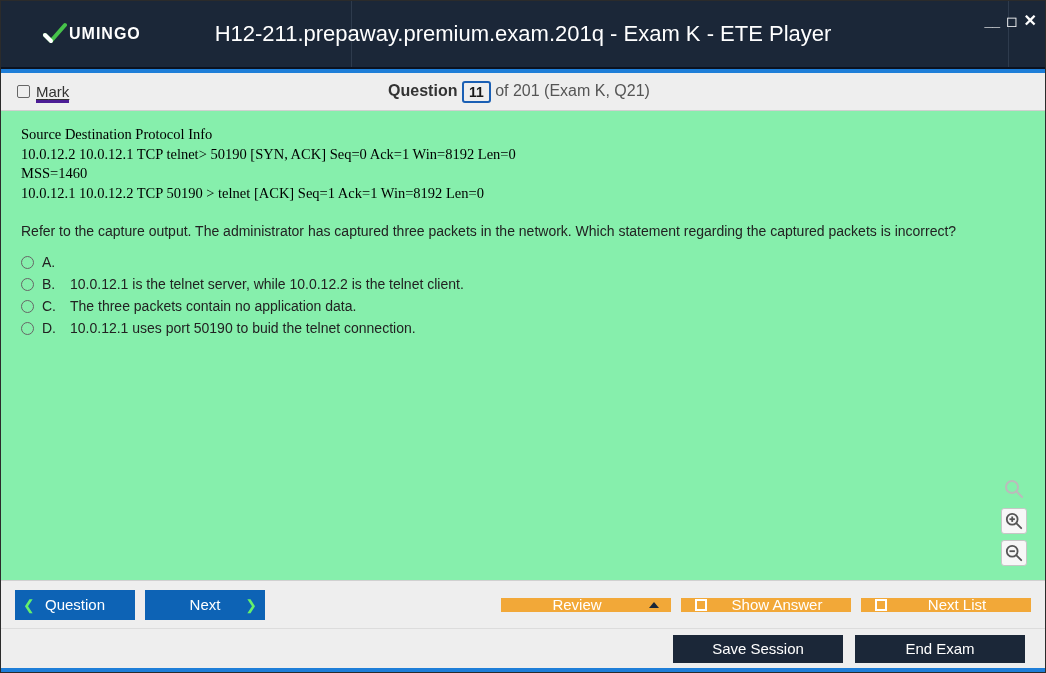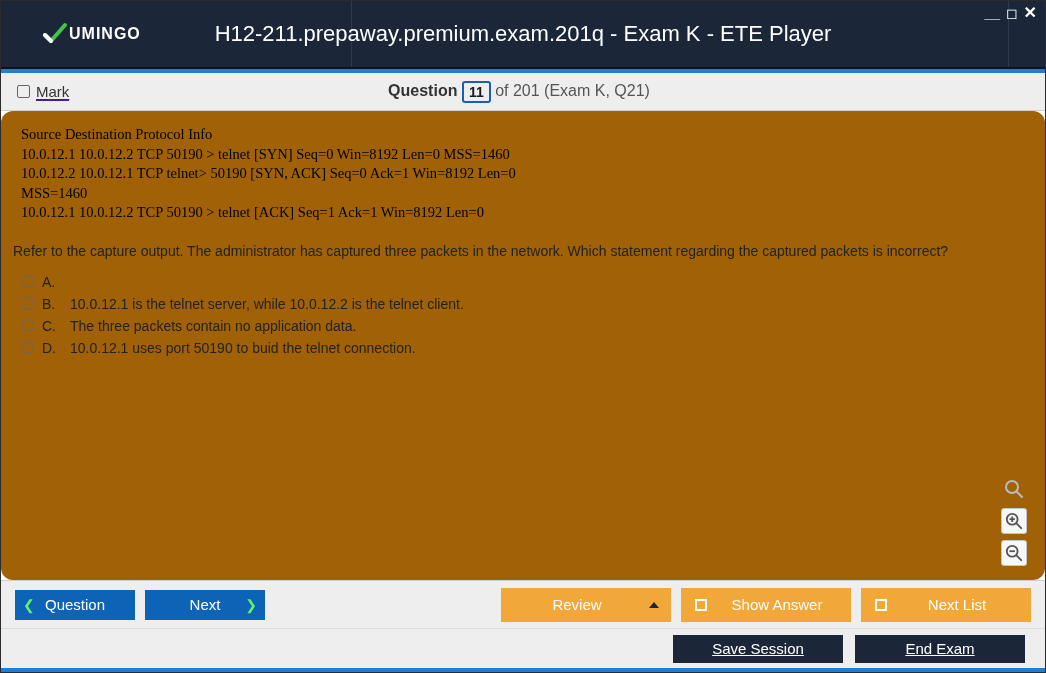--- a/index.html
+++ b/index.html
@@ -4,55 +4,55 @@
 <style>
 * { box-sizing: border-box; margin: 0; padding: 0; }
 html, body { width: 1046px; height: 673px; font-family: "Segoe UI", Arial, sans-serif; overflow: hidden; background: #fff; }
 .app { width: 1046px; height: 673px; border: 1px solid #2b2b2b; display: flex; flex-direction: column; background: #fff; }
 .titlebar { background: #1b2738; border-bottom: 2px solid #0b1220; height: 68px; display: flex; align-items: center; position: relative; }
 .logo { display: flex; align-items: center; margin-left: 40px; }
 .logo .mark { width: 26px; height: 26px; position: relative; display:inline-block; }
 .logo .mark svg { display:block; }
 .logo .word { color:#fff; font-weight:700; letter-spacing:1px; font-size:16px; margin-left:2px; }
 .title-text { position:absolute; left:0; right:0; text-align:center; color:#fff; font-size:22px; pointer-events:none; }
-.win-controls { position:absolute; top:4px; right:8px; color:#fff; display:flex; gap:6px; align-items:center; }
+.win-controls { position:absolute; top:12px; right:8px; color:#fff; display:flex; gap:6px; align-items:center; }
 .win-controls span { font-size:14px; cursor:pointer; line-height:1; }
 .titlebar-sep-left { position:absolute; height:100%; width:1px; background:#2e3b4d; left:350px; top:0; }
 .titlebar-sep-right { position:absolute; height:100%; width:1px; background:#2e3b4d; right:36px; top:0; }
 .accent-line { height:4px; background:#1e7ed8; }
 .qheader { background:#eeeeee; height:38px; border-bottom:1px solid #d0d0d0; display:flex; align-items:center; padding:0 16px; font-size:15px; color:#333; position:relative; }
 .mark-check { display:flex; align-items:center; gap:6px; cursor:pointer; }
 .mark-check .box { width:13px; height:13px; border:1px solid #666; border-radius:2px; }
 .mark-check .lbl { text-decoration: underline; text-underline-offset:2px; }
 .mark-check .lbl::first-letter { text-decoration: underline; }
 .qlabel { position:absolute; left:0; right:8px; text-align:center; font-size:16px; color:#555; }
 .qlabel .qword { color:#333; font-weight:700; }
 .qlabel .qnum { display:inline-block; border:2px solid #1a5fb4; border-radius:3px; padding:0 5px; font-weight:700; color:#1a1a1a; font-size:14px; line-height:18px; vertical-align:middle; }
-.body-area { flex:1; position:relative; background:#a16207; overflow:hidden;border-radius:12px; }
+.body-area { flex:1; position:relative; background:#86efac; overflow:hidden; }
 .question-content { padding:14px 20px 10px 20px; font-size:14.5px; color:#000; font-family: "Times New Roman", serif; line-height:1.35; }
-.prompt { padding: 10px 20px 6px 12px; font-size:14px; color:#222; font-family: Arial, sans-serif; }
+.prompt { padding: 10px 20px 6px 20px; font-size:14px; color:#222; font-family: Arial, sans-serif; }
 .options { padding: 6px 20px; font-family: Arial, sans-serif; font-size:14px; color:#222; }
 .opt-row { display:flex; align-items:center; gap:8px; padding:3px 0; cursor:pointer; }
 .opt-row .radio { width:13px; height:13px; border:1px solid #666; border-radius:50%; flex:0 0 auto; }
 .opt-row .letter { width:20px; flex:0 0 auto; }
 
 .zoom-tools { position:absolute; right:18px; bottom:14px; display:flex; flex-direction:column; gap:6px; align-items:center; }
 .zoom-tools .tool { width:26px; height:26px; border:1px solid #c6c6c6; border-radius:3px; background:#f7f7f7; display:flex; align-items:center; justify-content:center; font-size:16px; color:#555; cursor:pointer; }
 .zoom-tools .plain { border:none; background:transparent; }
 
 .footer1 { background:#eeeeee; border-top:1px solid #d0d0d0; height:48px; display:flex; align-items:center; padding:0 14px 0 14px; gap:10px; }
 .footer2 { background:#eeeeee; border-top:1px solid #dcdcdc; height:44px; display:flex; align-items:center; justify-content:flex-end; padding:0 20px; gap:12px; border-bottom:4px solid #1e7ed8; }
 .btn-blue { background:#0d63b5; color:#fff; height:30px; min-width:120px; display:flex; align-items:center; justify-content:center; position:relative; font-size:15px; padding:0 18px; cursor:pointer; }
 .btn-blue .chev { position:absolute; font-size:14px; color:#65f06b; }
 .btn-blue .chev.left { left:8px; }
 .btn-blue .chev.right { right:8px; }
-.btn-orange { background:#f2a838; color:#fff; height:34px; display:flex; align-items:center; justify-content:center; gap:10px; font-size:15px; padding:0 14px; cursor:pointer; position:relative; }
+.btn-orange { background:#f2a838; color:#fff; height:14px; display:flex; align-items:center; justify-content:center; gap:10px; font-size:15px; padding:0 14px; cursor:pointer; position:relative; }
 .btn-orange .cb { width:12px; height:12px; border:2px solid #fff; display:inline-block; }
 .btn-orange .tri { width:0;height:0;border-left:5px solid transparent;border-right:5px solid transparent;border-bottom:6px solid #1b2738; }
-.btn-dark { background:#1b2738; color:#fff; height:28px; min-width:170px; display:flex; align-items:center; justify-content:center; font-size:15px; cursor:pointer;text-decoration:underline; }
+.btn-dark { background:#1b2738; color:#fff; height:28px; min-width:170px; display:flex; align-items:center; justify-content:center; font-size:15px; cursor:pointer; }
 .spacer { flex:1; }
 .btn-orange.review { min-width:170px; justify-content:flex-end; padding-right:12px; }
 .btn-orange.show-answer { min-width:170px; }
 .btn-orange.show-list   { min-width:170px; }
 </style>
 </head>
 <body>
 
 <div class="app">
 
@@ -73,33 +73,32 @@
       <span style="font-weight:bold;">__</span>
       <span>◻</span>
       <span style="font-weight:bold;font-size:16px;">✕</span>
     </div>
   </div>
   <div class="accent-line"></div>
 
   <div class="qheader">
     <div class="mark-check">
       <span class="box"></span>
-      <span class="lbl"><u style="text-decoration:none;border-bottom:1px solid #4c1d95;">Mark</u></span>
+      <span class="lbl"><u style="text-decoration:none;border-bottom:3px solid #4c1d95;">Mark</u></span>
     </div>
     <div class="qlabel">
       <span class="qword">Question</span>
       <span class="qnum">11</span>
       <span> of 201 (Exam K, Q21)</span>
     </div>
   </div>
 
   <div class="body-area">
     <div class="question-content">
       <div>Source Destination Protocol Info</div>
-      <div>10.0.12.1 10.0.12.2 TCP 50190 &gt; telnet [SYN] Seq=0 Win=8192 Len=0 MSS=1460</div>
       <div>10.0.12.2 10.0.12.1 TCP telnet&gt; 50190 [SYN, ACK] Seq=0 Ack=1 Win=8192 Len=0</div>
       <div>MSS=1460</div>
       <div>10.0.12.1 10.0.12.2 TCP 50190 &gt; telnet [ACK] Seq=1 Ack=1 Win=8192 Len=0</div>
     </div>
     <div class="prompt">Refer to the capture output. The administrator has captured three packets in the network. Which statement regarding the captured packets is incorrect?</div>
     <div class="options">
       <div class="opt-row">
         <span class="radio"></span>
         <span class="letter">A.</span>
       </div>

